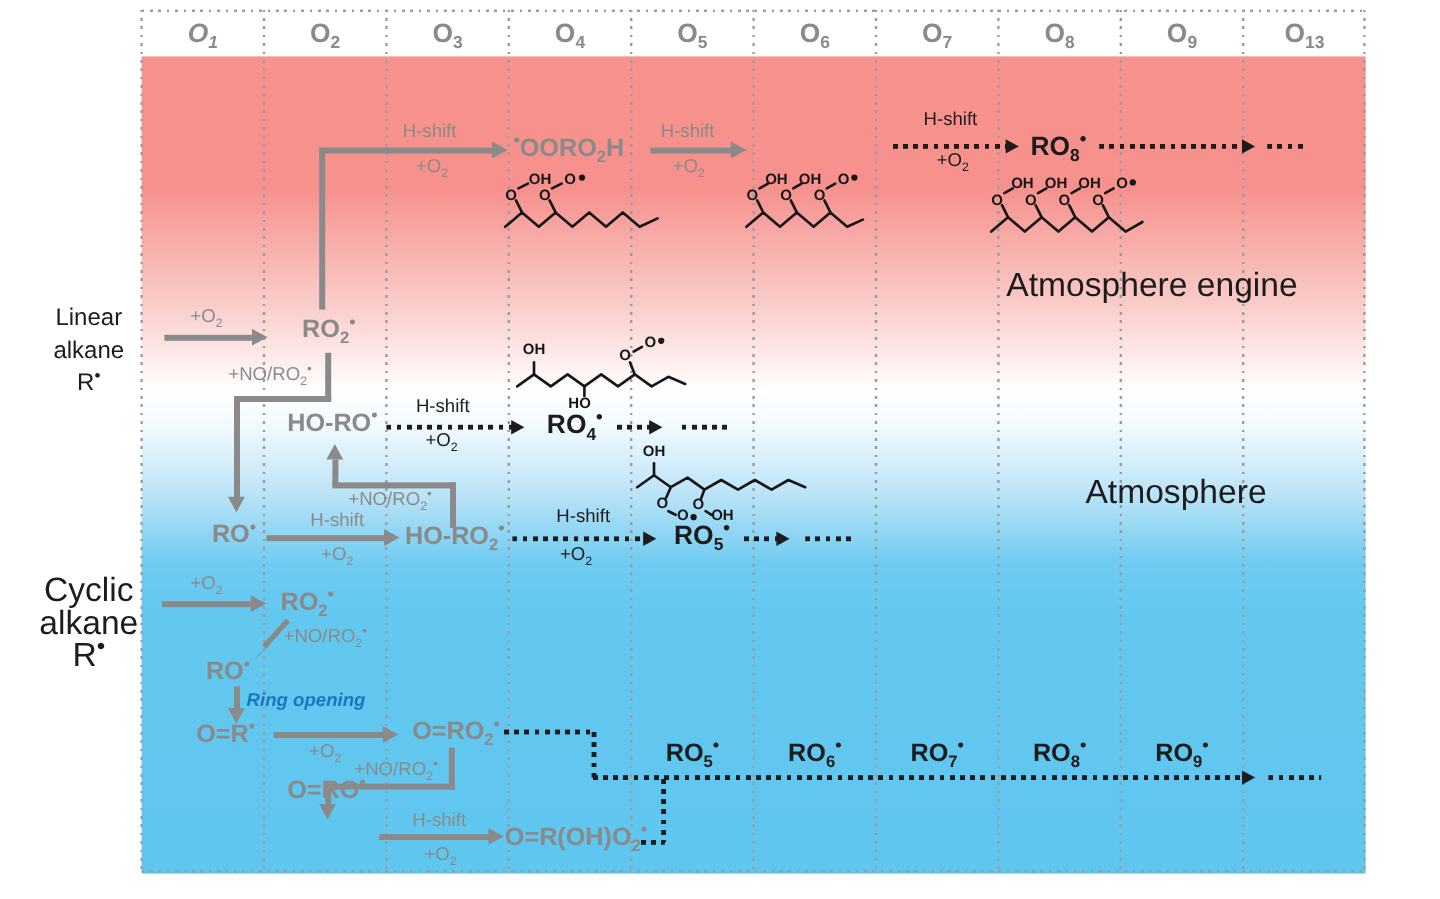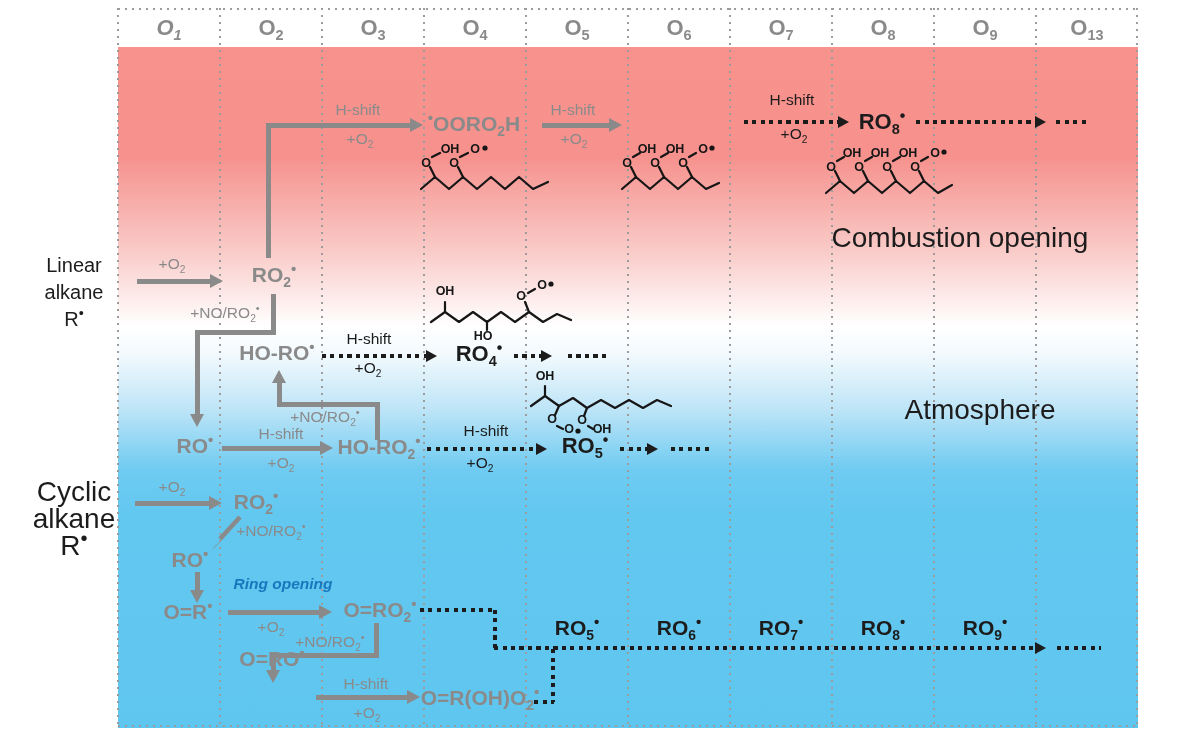--- a/index.html
+++ b/index.html
@@ -4,21 +4,21 @@
 <style>
   html,body{margin:0;padding:0;background:#ffffff;}
   .canvas{position:relative;width:1200px;height:749px;background:#ffffff;overflow:hidden;
           font-family:"Liberation Sans",sans-serif;}
   .abs{position:absolute;}
   .txt{position:absolute;text-align:center;white-space:nowrap;font-family:"Liberation Sans",sans-serif;}
   .sp{font-weight:bold;font-size:21px;}
   .lbl{font-size:15.5px;}
   .gray{color:#8A8A8A;}
   .blk{color:#1C1C1C;}
-  .blue{color:#1878BE;padding-left:28px;}
+  .blue{color:#1878BE;}
   sub{font-size:66%;line-height:0;}
   sup{font-size:72%;line-height:0;}
   
   .hline{position:absolute;background:#8A8A8A;height:4.5px;}
   .vline{position:absolute;background:#8A8A8A;width:4.5px;}
   
   .dot-h{position:absolute;height:3.5px;background:repeating-linear-gradient(90deg,#1C1C1C 0 4px,transparent 4px 8.5px);}
   .dot-v{position:absolute;width:3.5px;background:repeating-linear-gradient(180deg,#1C1C1C 0 4px,transparent 4px 8.5px);}
   
   .grid-v{position:absolute;width:2px;background:repeating-linear-gradient(180deg,#9C9C9C 0 2.2px,transparent 2.2px 7px);}
@@ -70,21 +70,21 @@
     <div>Linear</div>
     <div>alkane</div>
     <div>R<sup>•</sup></div>
   </div>
   <div class="txt blk" style="left:28px;top:478px;width:92px;font-size:28px;line-height:27px;">
     <div>Cyclic</div>
     <div>alkane</div>
     <div>R<sup>•</sup></div>
   </div>
 
-  <div class="txt blk" style="left:800px;top:222px;width:320px;font-size:28px;">Combustion opening</div>
+  <div class="txt blk" style="left:800px;top:222px;width:320px;font-size:28px;">Atmosphere engine</div>
   <div class="txt blk" style="left:860px;top:394px;width:240px;font-size:28px;">Atmosphere</div>
 
   <div class="hline" style="left:137px;top:279px;width:74px;"></div>
   <div class="ah r-g" style="left:210px;top:274px;"></div>
   <div class="txt lbl gray" style="left:142px;top:255px;width:60px;">+O<sub>2</sub></div>
 
   <div class="txt sp gray" style="left:234px;top:263px;width:80px;">RO<sub>2</sub><sup>•</sup></div>
 
   <div class="vline" style="left:266px;top:123px;height:135px;"></div>
   <div class="hline" style="left:266px;top:123px;width:145px;"></div>

